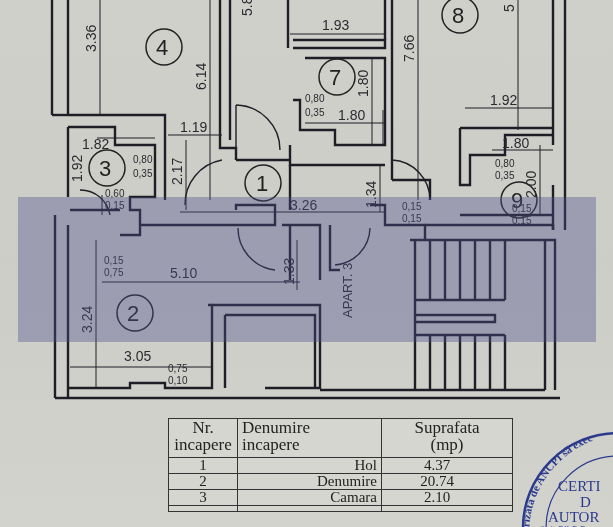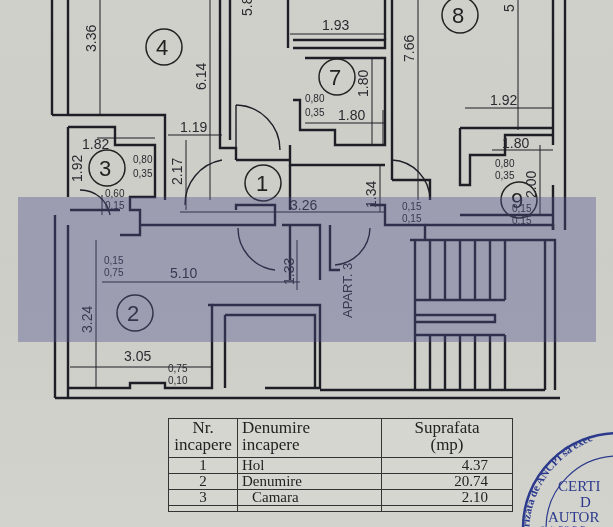--- a/index.html
+++ b/index.html
@@ -8,22 +8,22 @@
   svg{position:absolute;left:0;top:0;}
   .dim{font-family:"Liberation Sans",sans-serif;font-size:14px;fill:#2a2a30;}
   .dimsm{font-family:"Liberation Sans",sans-serif;font-size:10px;fill:#2a2a30;}
   .roomnum{font-family:"Liberation Sans",sans-serif;font-size:22px;fill:#222;}
   .wm{position:absolute;left:18px;top:197px;width:578px;height:145px;background:rgba(80,80,140,0.38);}
   .wmtext{position:absolute;left:40px;top:170px;font-family:"DejaVu Sans",sans-serif;font-size:150px;letter-spacing:2px;color:rgba(230,230,230,0.55);line-height:1;}
   table.legend{position:absolute;left:168px;top:418px;border-collapse:collapse;font-family:"Liberation Serif",serif;color:#222;background:#d6d6d1;}
   table.legend td,table.legend th{border:1.5px solid #333;padding:0 4px;font-weight:normal;line-height:15px;font-size:15px;}
   table.legend th{font-size:17px;line-height:17px;text-align:center;vertical-align:top;height:38px;}
   .c1{width:60px;text-align:center;}
-  .c2{width:125px;text-align:left;}
-  .c3{width:102px;text-align:right;padding-right:24px !important;}
+  .c2{width:125px;text-align:right;}
+  .c3{width:102px;text-align:center;padding-right:24px !important;}
   .stamp{position:absolute;left:500px;top:418px;width:200px;height:200px;}
 </style>
 </head>
 <body>
 
 <div id="stage">
 
 <svg width="613" height="527" viewBox="0 0 613 527">
   <g stroke="#1e1e26" stroke-width="2.4" fill="none">
 

